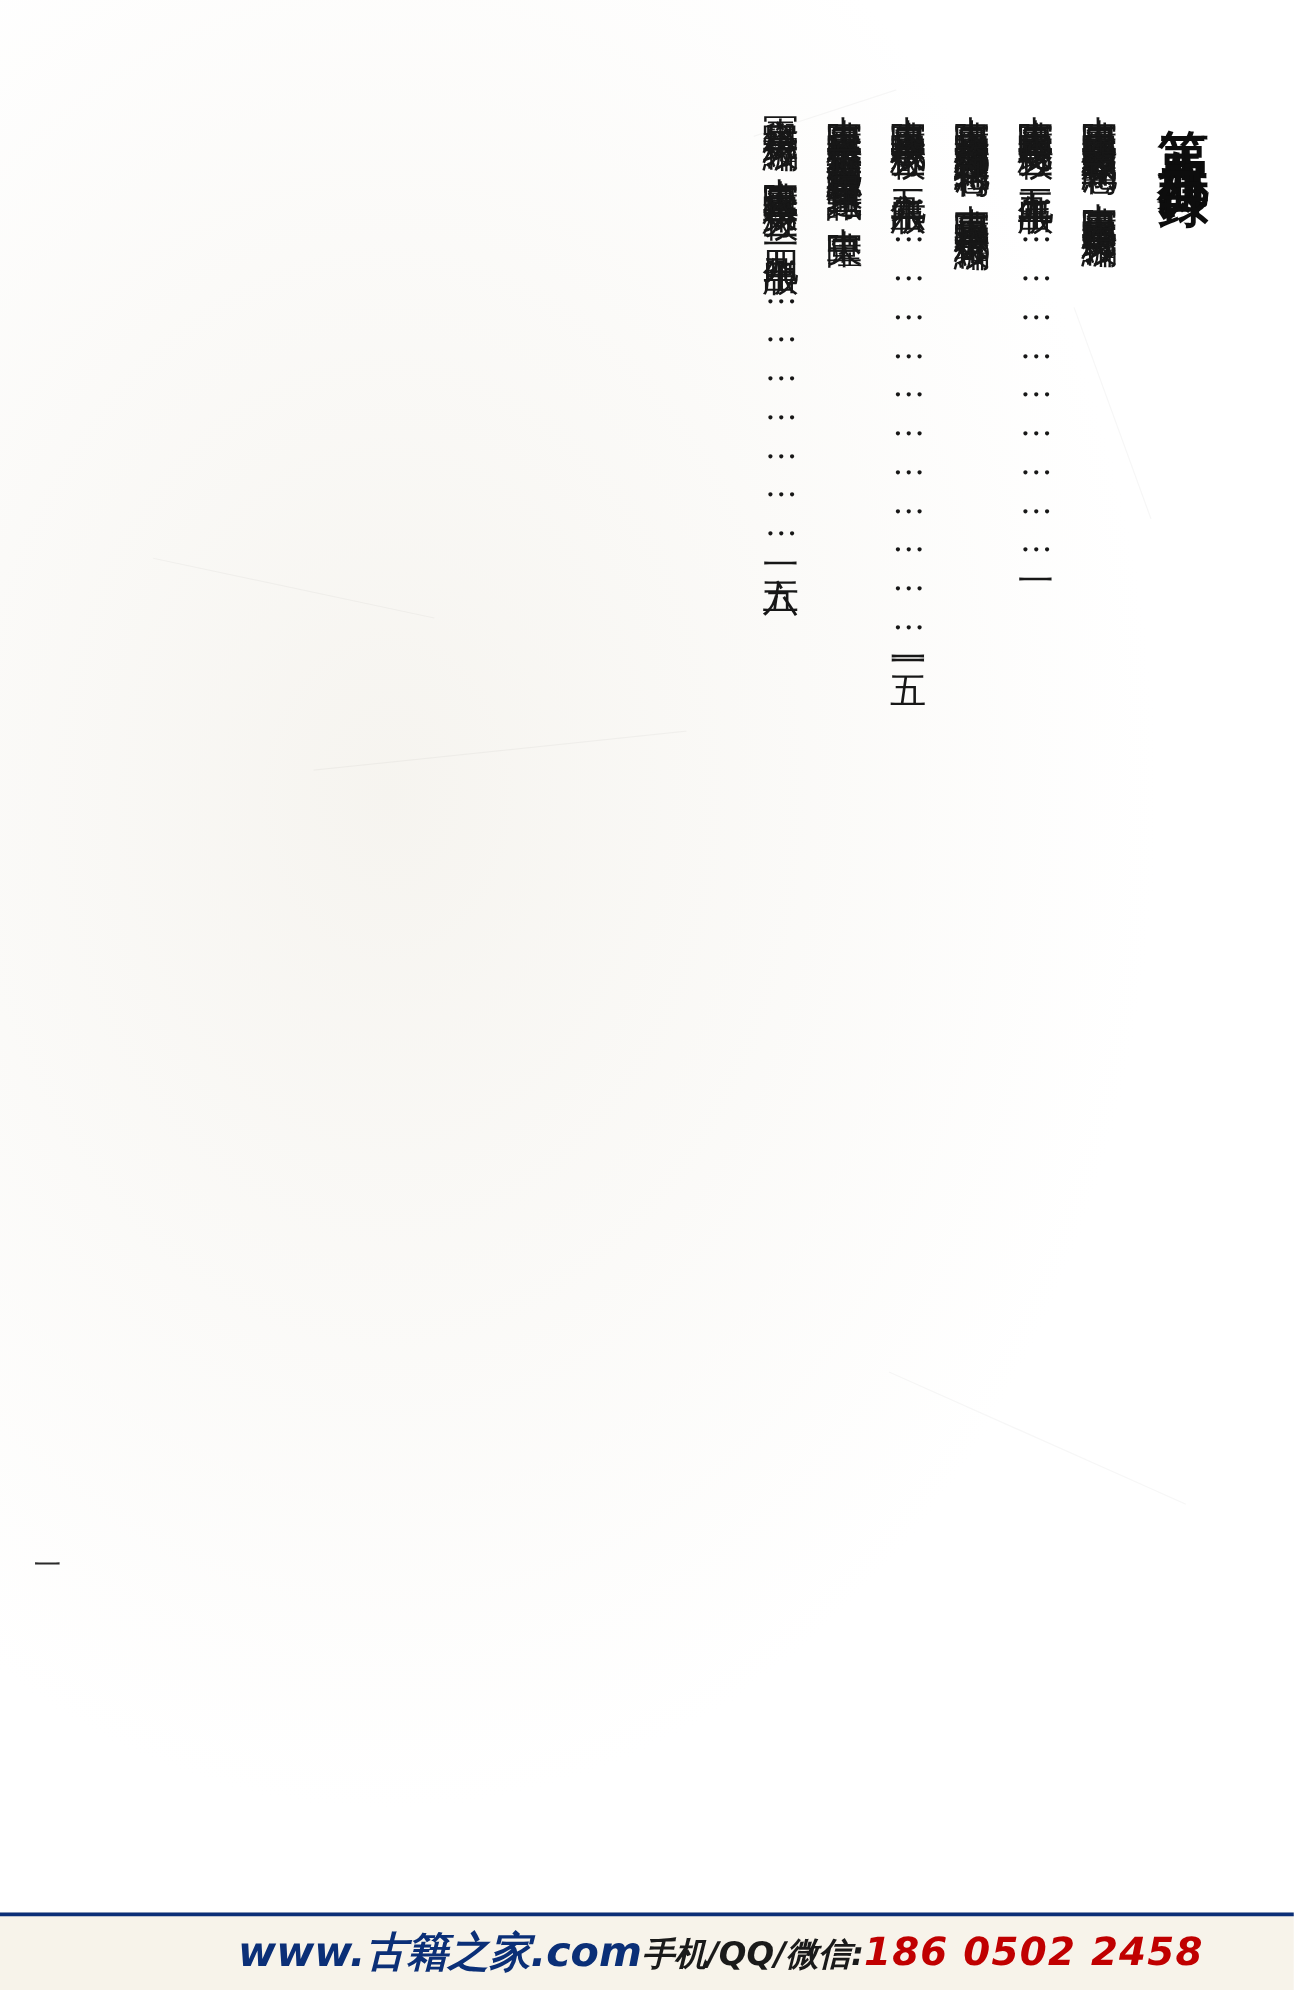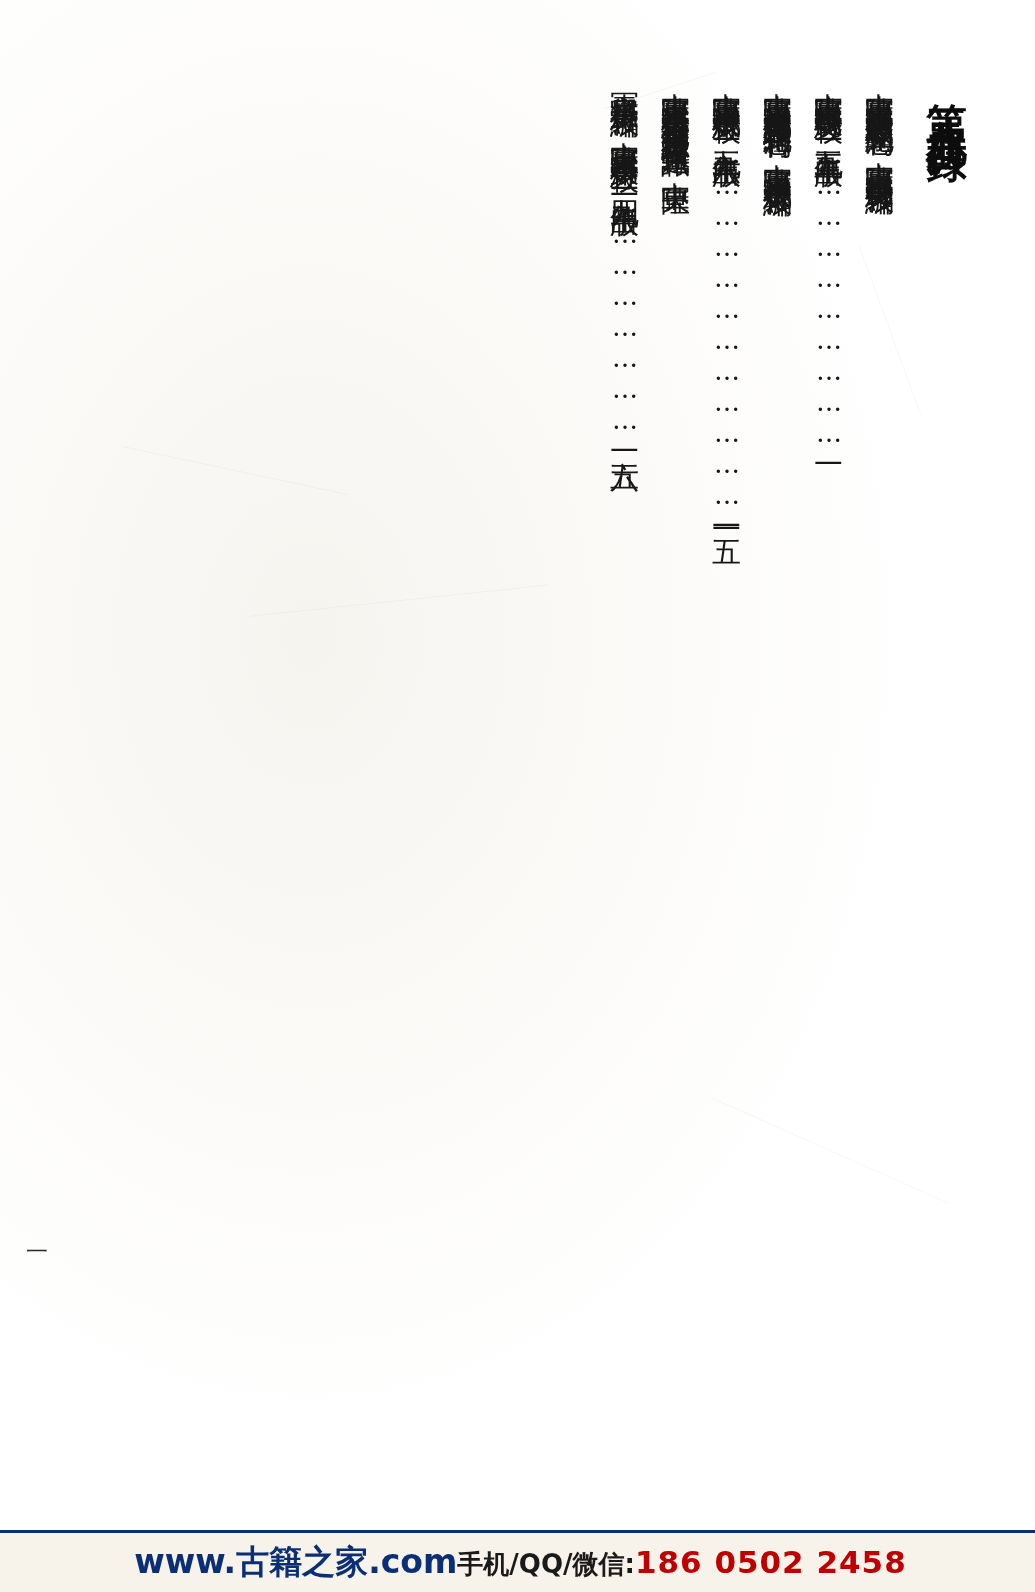--- a/index.html
+++ b/index.html
@@ -107,23 +107,24 @@
     box-sizing: border-box;
     display: flex;
     align-items: center;
   }
   .banner-inner {
     position: relative;
     width: 100%;
     height: 100%;
     display: flex;
     align-items: center;
-    justify-content: center;
+    justify-content: flex-end;
     padding: 0 72px 0 78px;
     box-sizing: border-box;
+    font-style: italic;
   }
   .brand {
     font-family: "DejaVu Sans", "Liberation Sans", sans-serif;
     font-size: 33px;
     font-weight: 700;
     color: #0b2f77;
     letter-spacing: 0px;
   }
   .brand .cn {
     font-family: "DejaVu Serif", "Liberation Serif", serif;

